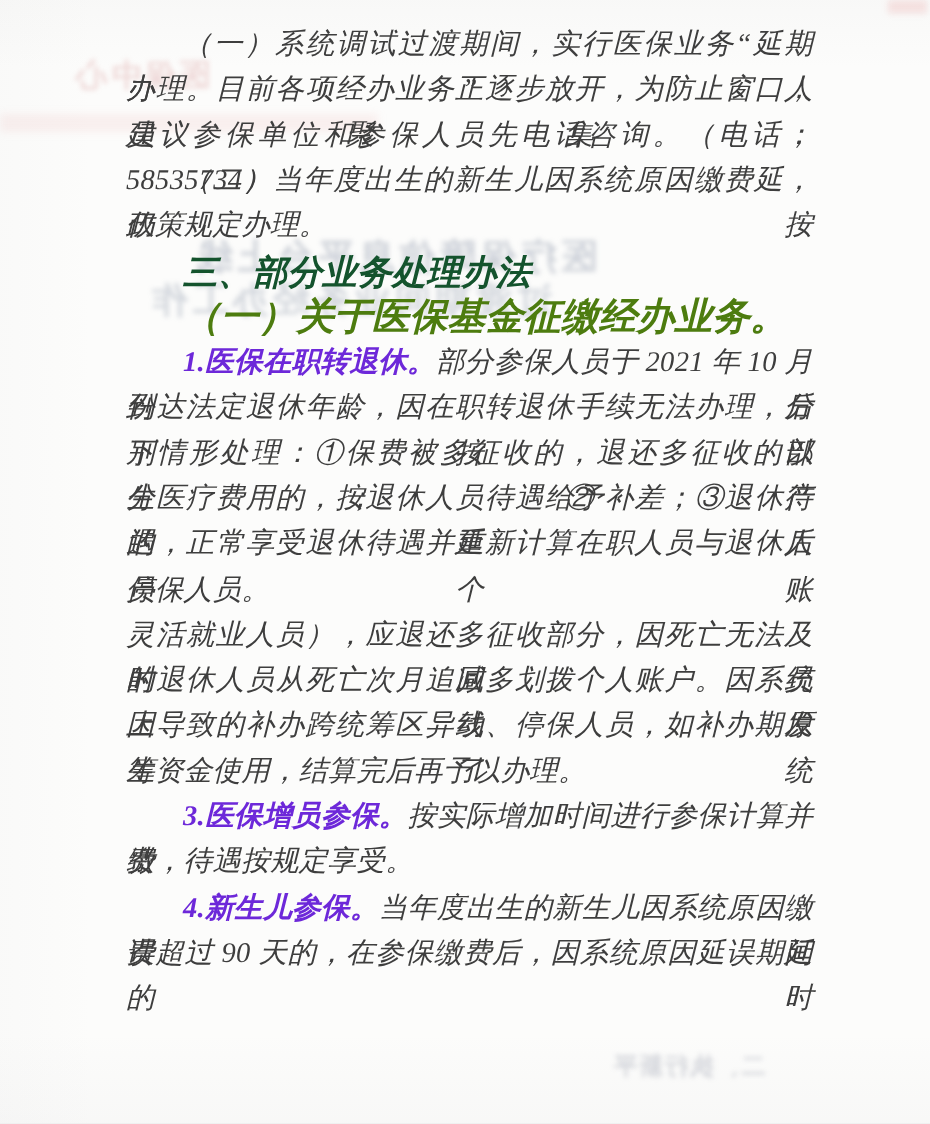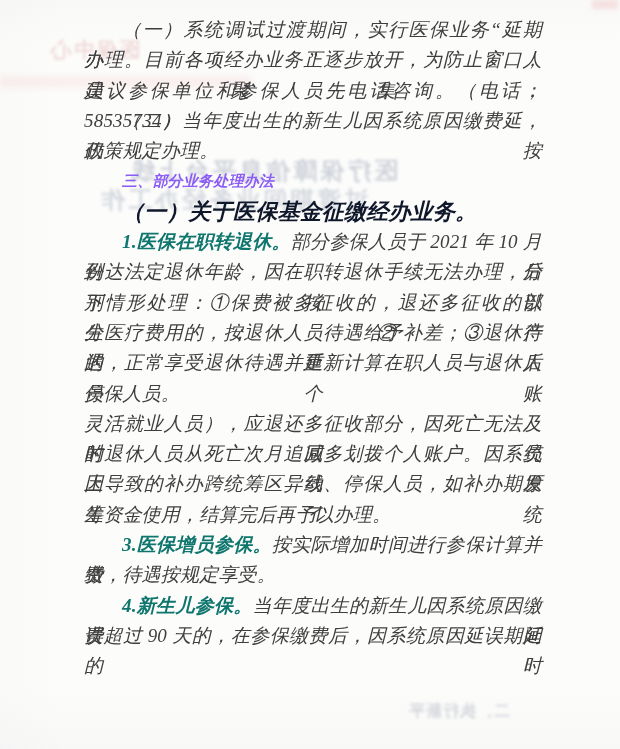--- a/index.html
+++ b/index.html
@@ -32,31 +32,31 @@
     text-align:justify;
     text-align-last:justify;
     letter-spacing:0.2px;
     font-style:italic;
   }
   .line.end{ text-align-last:left; }
   .line.indent{ text-indent:38px; }
   .line.heading-hei{
     font-family:"Liberation Sans", sans-serif;
     font-weight:bold;
-    color:#8b5cf6;
-    font-size:15px;
+    color:#14532d;
+    font-size:23px;
   }
   .line.heading-kai{
     font-weight:bold;
-    color:#0f172a;
-    font-size:22px;
+    color:#4d7c0f;
+    font-size:25px;
   }
   .line b{
     font-weight:bold;
-    color:#0f766e;
+    color:#6d28d9;
   }
   
   .bleed{
     position:absolute;
     transform:scaleX(-1);
     filter:blur(1.6px);
     font-weight:bold;
     white-space:nowrap;
     pointer-events:none;
     font-family:"Liberation Sans", sans-serif;

